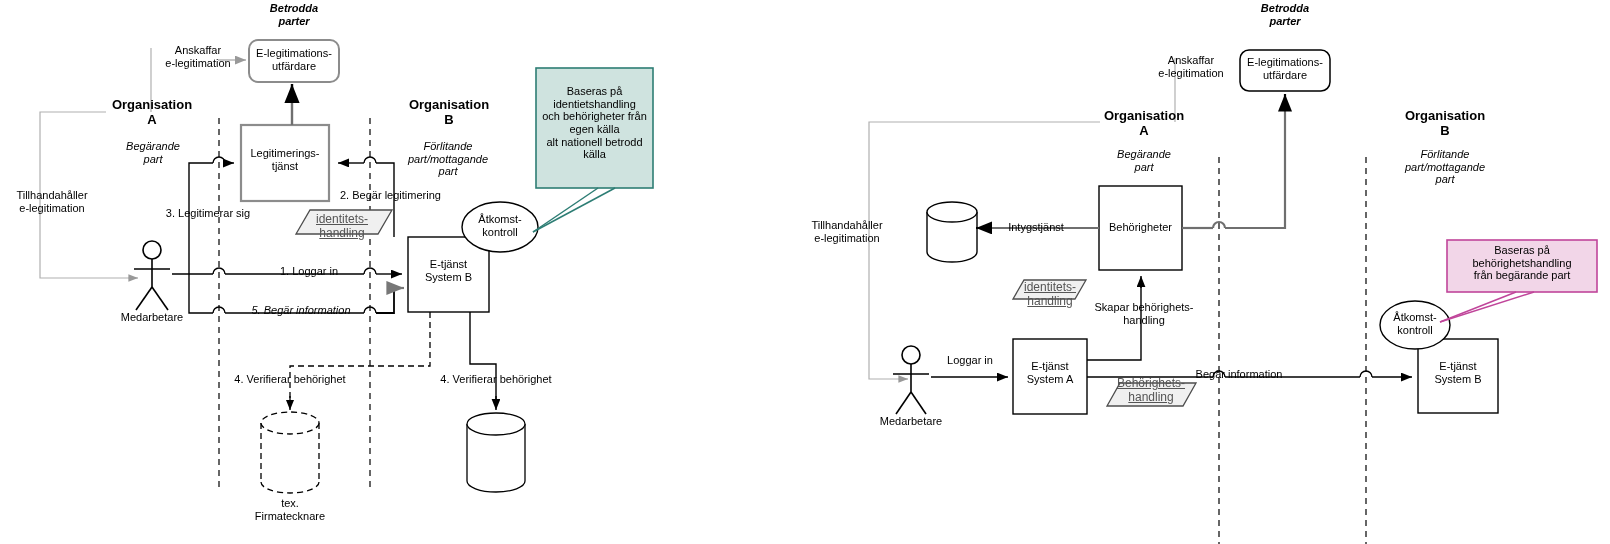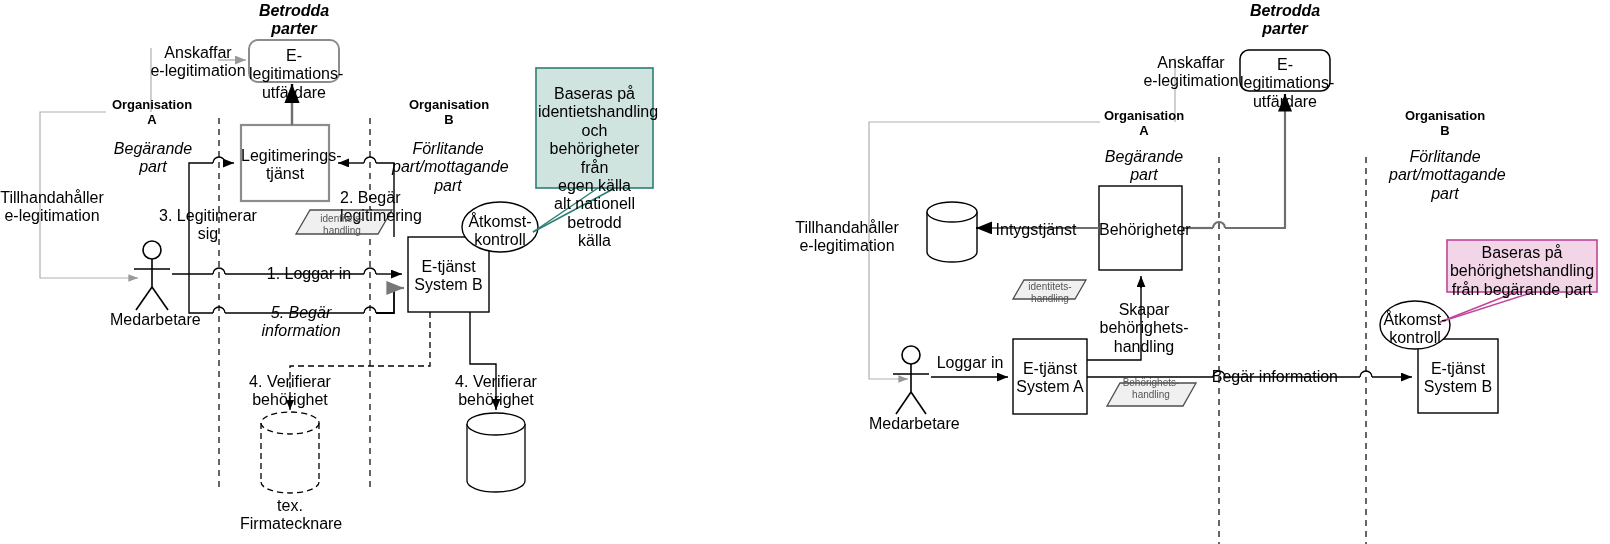--- a/index.html
+++ b/index.html
@@ -1,22 +1,22 @@
 <!DOCTYPE html>
 <html><head>
 <meta charset="utf-8">
 <style>
   html,body{margin:0;padding:0;background:#ffffff;}
   body{width:1610px;height:544px;overflow:hidden;font-family:"Liberation Sans",sans-serif;color:#000;}
   #canvas{position:relative;width:1610px;height:544px;}
   svg#diagram{position:absolute;left:0;top:0;width:1610px;height:544px;}
   .lbl{position:absolute;text-align:center;line-height:1.15;white-space:pre-line;}
-  .t12{font-size:16px;}
+  .t12{font-size:11px;}
   .t13{font-size:13px;}
-  .t7{font-size:10px;color:#555;}
+  .t7{font-size:12px;color:#555;text-decoration:underline;}
   .bold{font-weight:bold;}
   .ital{font-style:italic;}
 </style>
 </head>
 <body>
 
 <div id="canvas">
 
 <svg id="diagram" viewBox="0 0 1610 544">
   <defs>
@@ -310,21 +310,21 @@
 handling</div>
 
 <div class="lbl t12" style="left:1382px;top:311px;width:66px;">Åtkomst-
 kontroll</div>
 
 <div class="lbl t12" style="left:935px;top:354px;width:70px;">Loggar in</div>
 
 <div class="lbl t12" style="left:1013px;top:360px;width:74px;">E-tjänst
 System A</div>
 
-<div class="lbl t12" style="left:1208px;top:368px;width:130px;text-align:right;">Begär information</div>
+<div class="lbl t12" style="left:1174px;top:368px;width:130px;">Begär information</div>
 
 <div class="lbl t12" style="left:1418px;top:360px;width:80px;">E-tjänst
 System B</div>
 
 <div class="lbl t7" style="left:1113px;top:377px;width:76px;">Behörighets-
 handling</div>
 
 <div class="lbl t12" style="left:869px;top:415px;width:84px;">Medarbetare</div>
 
 <div class="lbl t12" style="left:1449px;top:244px;width:146px;">Baseras på

